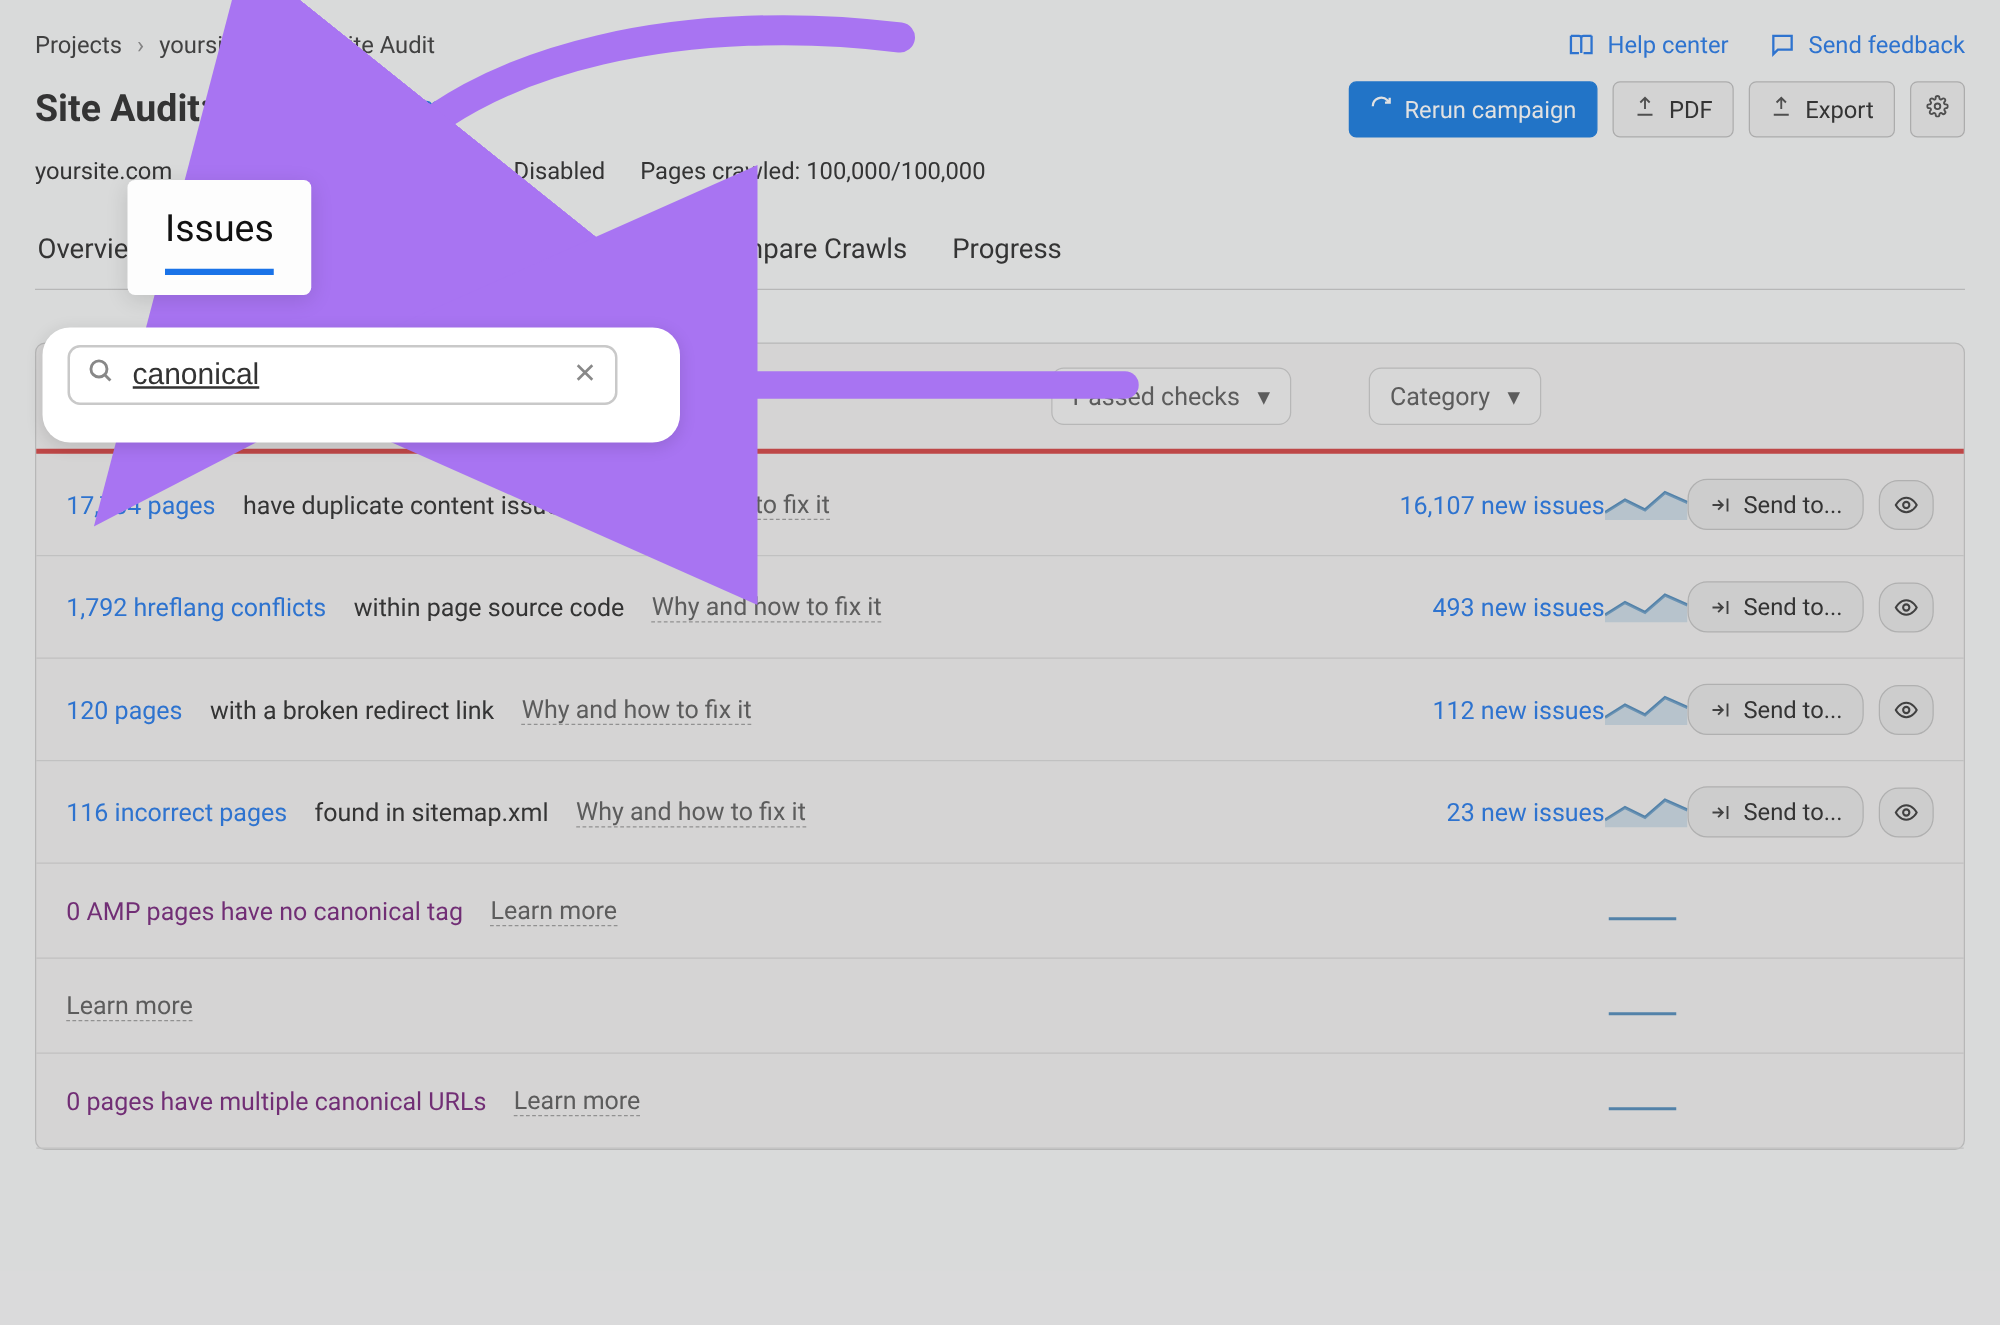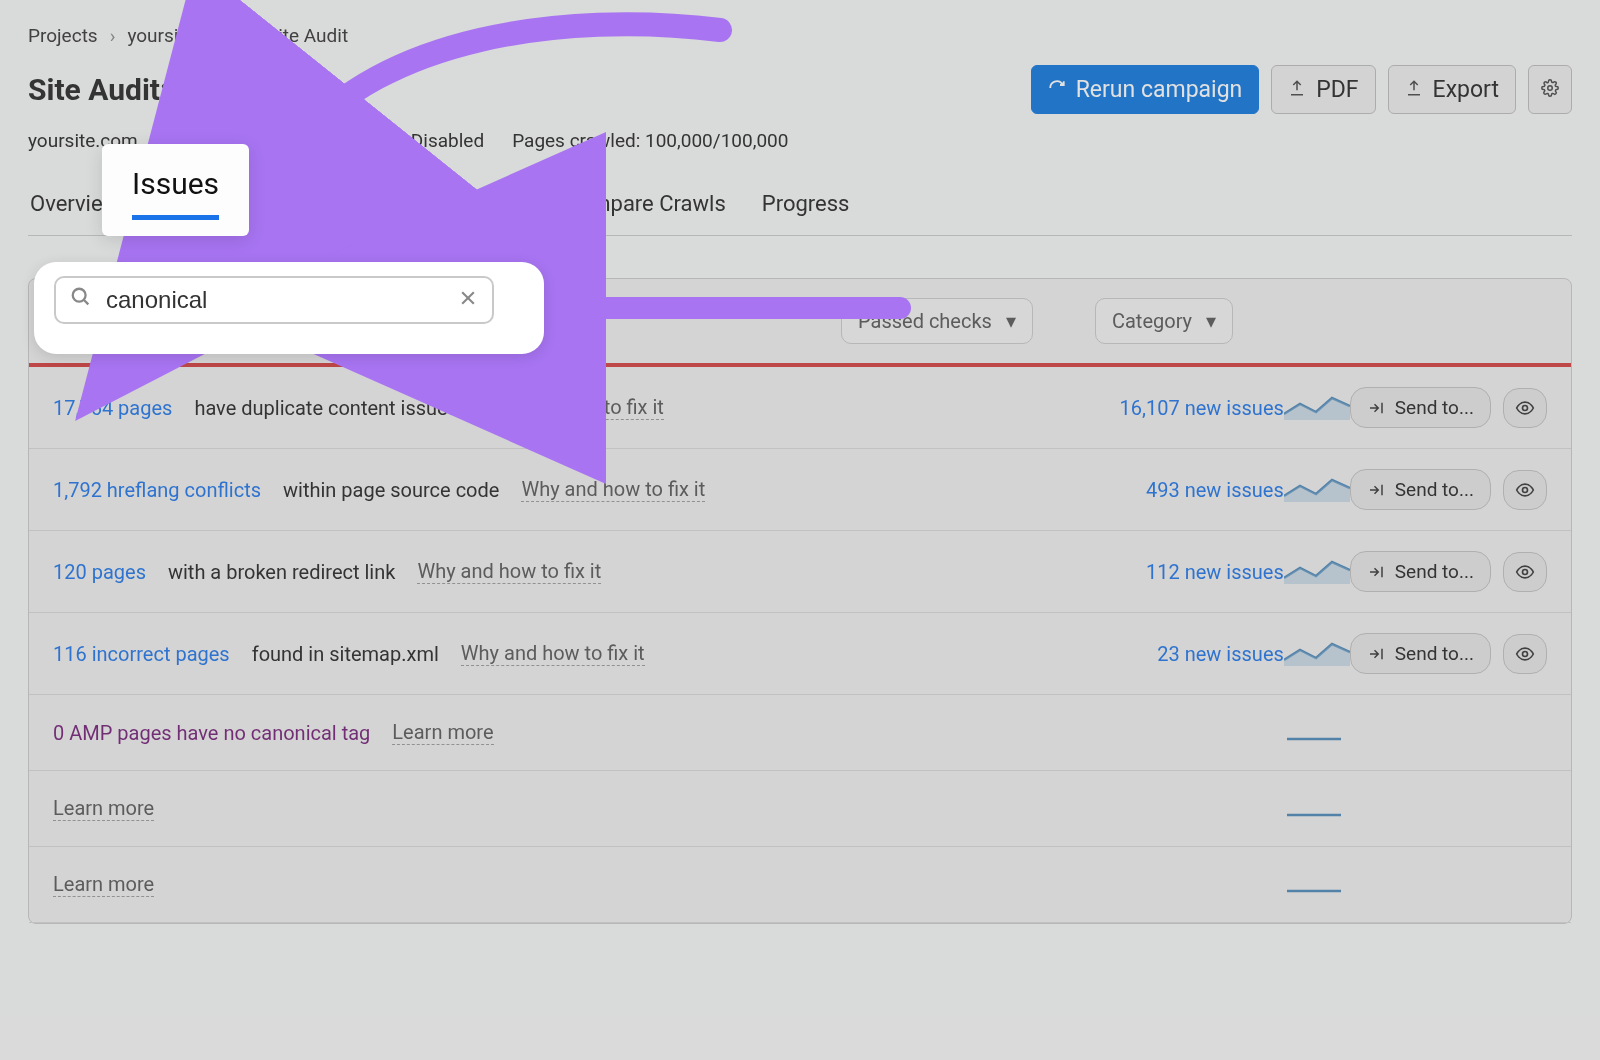--- a/index.html
+++ b/index.html
@@ -20,21 +20,21 @@
   .breadcrumb .chev { color:#888; }
   .toplinks { display:flex; gap:32px; align-items:center; color:#1a73e8; }
   .toplinks .tlink { display:flex; align-items:center; gap:10px; color:#1a73e8; cursor:pointer; }
   .ticon { width:22px; height:22px; display:inline-block; }
 
   
   .titlerow { display:flex; justify-content:space-between; align-items:center; margin-bottom:14px; }
   .titleleft { font-size: 30px; font-weight:700; color:#222; display:flex; align-items:baseline; gap:12px;justify-content:space-between; }
   .titleleft .domain { color:#1a73e8; }
   .titlebtns { display:flex; gap:12px; align-items:center; }
-  .btn { display:inline-flex; align-items:center; gap:10px; padding:10px 16px; border-radius:6px; font-size:23px; cursor:pointer; border:1px solid #bbb; background:#eee; color:#222; }
+  .btn { display:inline-flex; align-items:center; gap:10px; padding:10px 16px; border-radius:6px; font-size:19px; cursor:pointer; border:1px solid #bbb; background:#eee; color:#222; }
   .btn.primary { background:#0b74de; color:#fff; border-color:#0b74de; }
   .btn.icononly { padding:10px 12px; }
   .btn svg { width:18px; height:18px; }
 
   
   .meta { display:flex; gap:28px; font-size:19px; color:#222; margin-bottom:24px; align-items:center; }
   .meta .sep { color:#555; }
 
   
   .tabs { display:flex; gap:36px; font-size:22px; color:#222; border-bottom:1px solid #c9c9c9; padding:0 2px; }
@@ -93,35 +93,53 @@
   
   .halo {
     position:absolute;
     left:34px; top:262px;
     width:510px; height:92px;
     background:#fff;
     border-radius:22px;
     z-index:28;
     box-shadow: 0 3px 14px rgba(0,0,0,0.12);
   }
-  .halo .search { margin:14px 20px; width:440px; }
+  .halo .search { margin:14px 20px; width:440px;text-decoration:underline; }
 
 </style>
 </head>
 <body>
 
 <div class="wrap">
 
   <div class="topbar">
     <div class="breadcrumb">
       <a href="#">Projects</a>
       <span class="chev">›</span>
       <a href="#">yoursite.com</a>
       <span class="chev">›</span>
       <span>Site Audit</span>
+    </div>
+    <div class="toplinks">
+      <div class="tlink">
+        <span class="ticon">
+          <svg viewBox="0 0 24 24" fill="none" stroke="#1a73e8" stroke-width="2">
+              <path d="M3 4h7a2 2 0 012 2v13M21 4h-7a2 2 0 00-2 2v13M3 4v15h7M21 4v15h-7"></path>
+            </svg>
+        </span>
+        <span>Help center</span>
+      </div>
+      <div class="tlink">
+        <span class="ticon">
+          <svg viewBox="0 0 24 24" fill="none" stroke="#1a73e8" stroke-width="2">
+              <path d="M4 4h16v12H8l-4 4V4z"></path>
+            </svg>
+        </span>
+        <span>Send feedback</span>
+      </div>
     </div>
   </div>
 
   <div class="titlerow">
     <div class="titleleft">
       <span>Site Audit:</span>
       <span class="domain">yoursite.com</span>
     </div>
     <div class="titlebtns">
       <div class="btn primary">
@@ -326,20 +344,21 @@
           <div class="right">
             <span style="min-width: 200px; display: inline-block;"></span>
             <span><svg width="66" height="30" viewBox="0 0 66 30">
                 <line x1="6" y1="24" x2="60" y2="24" stroke="#4a86b8" stroke-width="2.5"></line>
               </svg></span>
             <div class="actions" style="width: 200px;"></div>
           </div>
         </div>
         <div class="row">
           <div class="left">
+            <span class="green">0 pages have multiple canonical URLs</span>
             <span class="why">Learn more</span>
           </div>
           <div class="right">
             <span style="min-width: 200px; display: inline-block;"></span>
             <span><svg width="66" height="30" viewBox="0 0 66 30">
                 <line x1="6" y1="24" x2="60" y2="24" stroke="#4a86b8" stroke-width="2.5"></line>
               </svg></span>
             <div class="actions" style="width: 200px;"></div>
           </div>
         </div>

